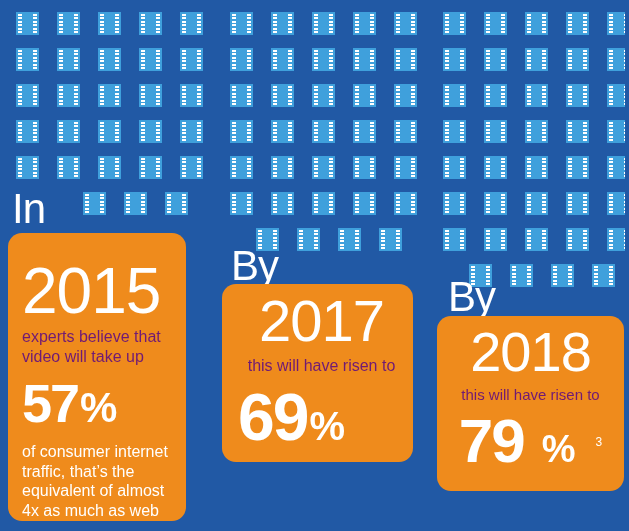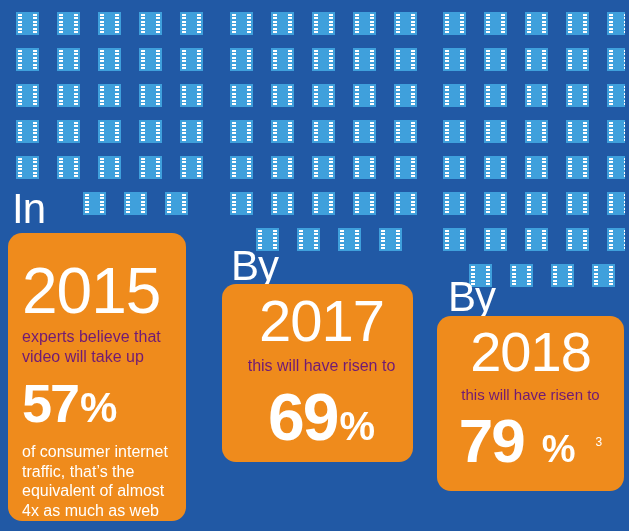--- a/index.html
+++ b/index.html
@@ -132,21 +132,21 @@
   #card-2017 {
     left: 222px;
     top: 284px;
     width: 191px;
     height: 178px;
     border-radius: 14px;
     padding: 8px 8px 0 16px;
   }
   #card-2017 .year { font-size: 58px; text-align: center; }
   #card-2017 .sub  { text-align: center; margin-top: 6px; }
-  #card-2017 .big  { margin-top: 8px; justify-content: center; }
+  #card-2017 .big  { margin-top: 8px; }
   #label-by-1 { left: 231px; top: 245px; font-size: 42px; }
 
   
   #card-2018 {
     left: 437px;
     top: 316px;
     width: 187px;
     height: 175px;
     border-radius: 14px;
     padding: 8px 14px 16px 14px;

